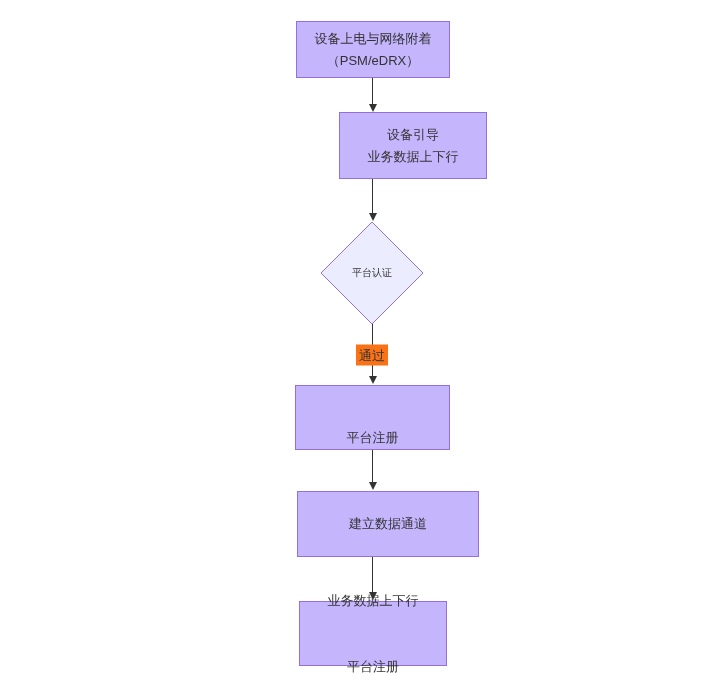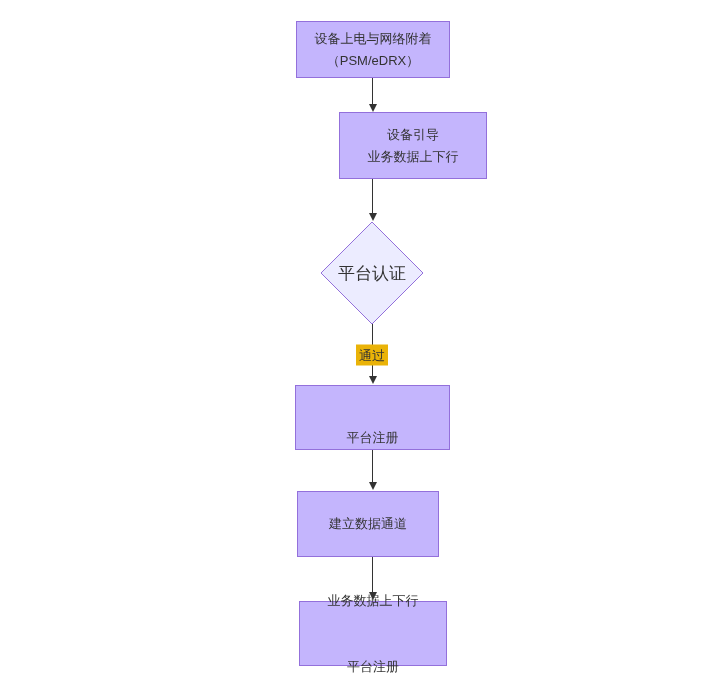--- a/index.html
+++ b/index.html
@@ -30,21 +30,21 @@
     white-space: nowrap;
   }
   .diamond-wrap { position: absolute; }
   .diamond-wrap svg { display: block; }
   .diamond-label {
     position: absolute;
     left: 0; top: 0; right: 0; bottom: 0;
     display: flex;
     align-items: center;
     justify-content: center;
-    font-size: 17px;
+    font-size: 10px;
     color: #333333;
   }
   .edge {
     position: absolute;
     width: 9px;
   }
   .edge-line {
     position: absolute;
     left: 4px;
     top: 0;
@@ -58,21 +58,21 @@
     bottom: 0;
     width: 0;
     height: 0;
     border-left: 4px solid transparent;
     border-right: 4px solid transparent;
     border-top: 8px solid #333333;
   }
   .edge-label {
     position: absolute;
     transform: translate(-50%, -50%);
-    background: #eab308;
+    background: #f97316;
     color: #333333;
     font-size: 13px;
     line-height: 17px;
     padding: 2px 3px;
     white-space: nowrap;
   }
 </style>
 </head>
 <body>
 
@@ -113,21 +113,21 @@
 
   <div class="node-rect" style="left:295px; top:385px; width:155px; height:65px;justify-content:flex-end;">
     <div class="node-line">平台注册</div>
   </div>
 
   <div class="edge" style="left:368px; top:450px; height:40px;">
     <div class="edge-line"></div>
     <div class="arrowhead"></div>
   </div>
 
-  <div class="node-rect" style="left:297px; top:491px; width:142px; height:66px;">
+  <div class="node-rect" style="left:297px; top:491px; width:182px; height:66px;">
     <div class="node-line">建立数据通道</div>
   </div>
 
   <div class="edge" style="left:368px; top:557px; height:43px;">
     <div class="edge-line"></div>
     <div class="arrowhead"></div>
   </div>
 
   <div class="node-rect" style="left:299px; top:601px; width:148px; height:65px;gap:44px;">
     <div class="node-line">业务数据上下行</div>

